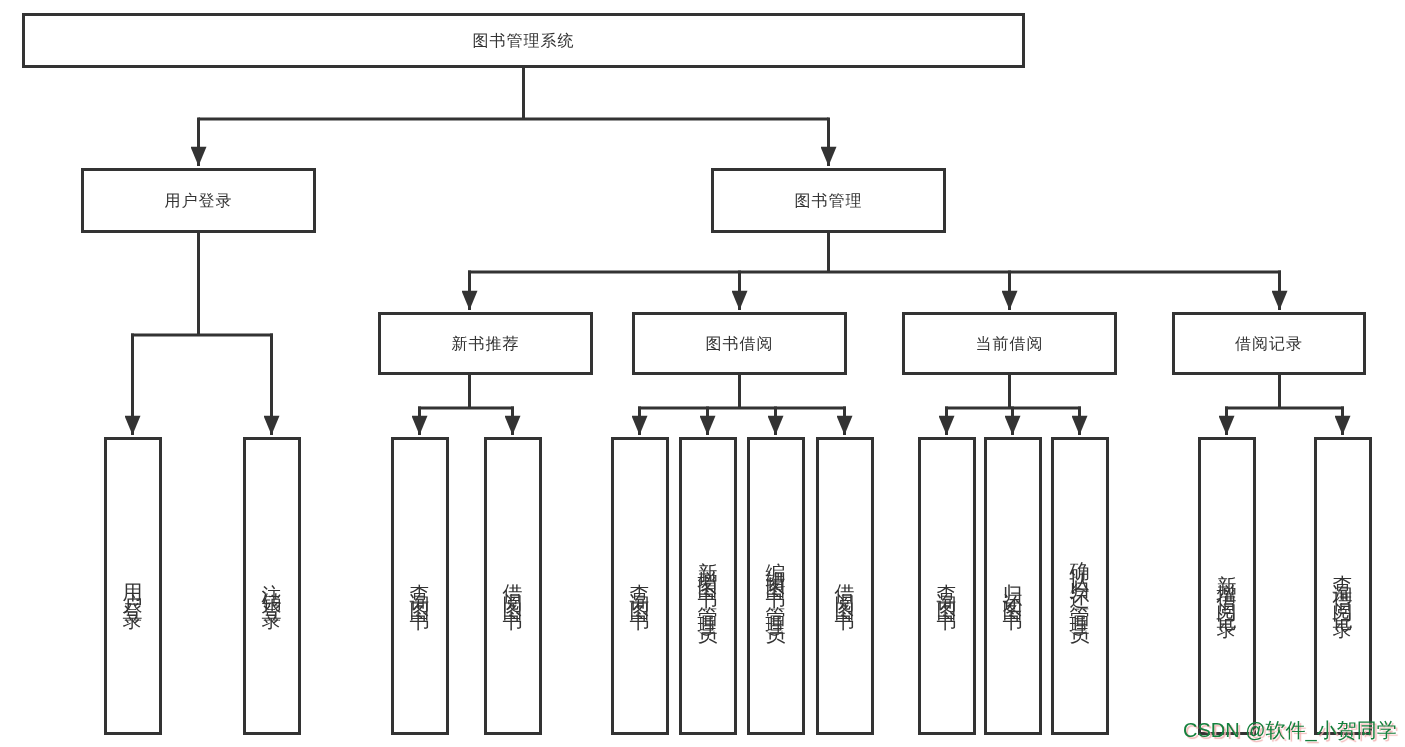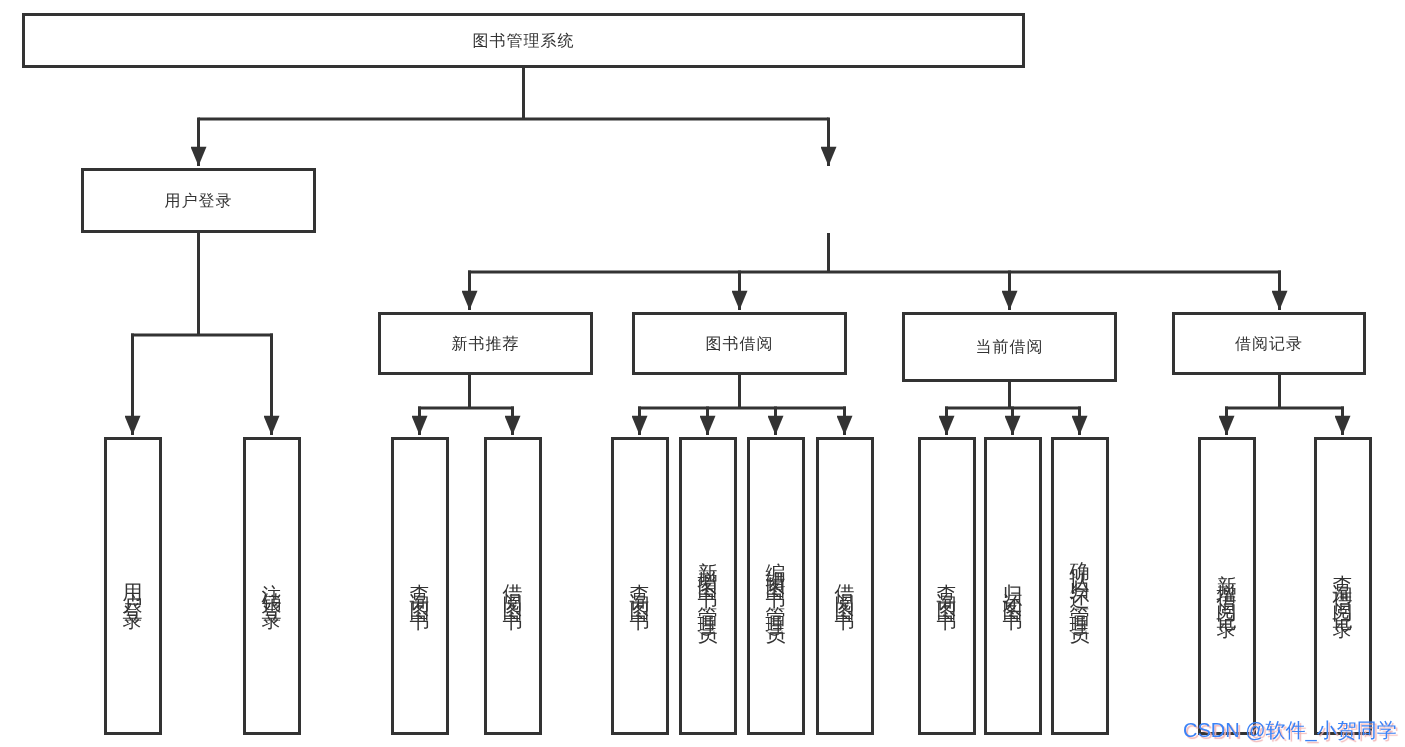--- a/index.html
+++ b/index.html
@@ -43,21 +43,21 @@
     text-orientation: mixed;
     font-size: 20px;
     letter-spacing: 9px;
     line-height: 1;
   }
   #watermark {
     position: absolute;
     left: 1183px;
     top: 717px;
     font-size: 20px;
-    color: #3b82f6;
+    color: #15803d;
     text-shadow: 2px 2px 1px #f2b6b6;
     white-space: nowrap;
   }
 </style>
 </head>
 <body>
 
 <div id="stage">
 
   <svg id="connectors" viewBox="0 0 1405 747" xmlns="http://www.w3.org/2000/svg">
@@ -106,24 +106,25 @@
       <line x1="1279.5" y1="375" x2="1279.5" y2="408"></line>
       <line x1="1225" y1="408" x2="1344" y2="408"></line>
       <line x1="1226.5" y1="406.5" x2="1226.5" y2="435" marker-end="url(#arrow)"></line>
       <line x1="1342.5" y1="406.5" x2="1342.5" y2="435" marker-end="url(#arrow)"></line>
     </g>
   </svg>
 
   <div class="box h-label" style="left:22px; top:13px; width:1003px; height:55px;">图书管理系统</div>
 
   <div class="box h-label" style="left:81px; top:168px; width:235px; height:65px;">用户登录</div>
+  <div class="box h-label" style="left:711px; top:168px; width:235px; height:65px;">图书管理</div>
 
   <div class="box h-label" style="left:378px; top:312px; width:215px; height:63px;">新书推荐</div>
   <div class="box h-label" style="left:632px; top:312px; width:215px; height:63px;">图书借阅</div>
-  <div class="box h-label" style="left:902px; top:312px; width:215px; height:70px;">当前借阅</div>
+  <div class="box h-label" style="left:902px; top:312px; width:215px; height:63px;">当前借阅</div>
   <div class="box h-label" style="left:1172px; top:312px; width:194px; height:63px;">借阅记录</div>
 
   <div class="box leaf" style="left:104px; top:437px; width:58px; height:298px;">用户登录</div>
   <div class="box leaf" style="left:243px; top:437px; width:58px; height:298px;">注销登录</div>
 
   <div class="box leaf" style="left:391px; top:437px; width:58px; height:298px;">查询图书</div>
   <div class="box leaf" style="left:484px; top:437px; width:58px; height:298px;">借阅图书</div>
 
   <div class="box leaf" style="left:611px; top:437px; width:58px; height:298px;">查询图书</div>
   <div class="box leaf" style="left:679px; top:437px; width:58px; height:298px;">新增图书（管理员）</div>

